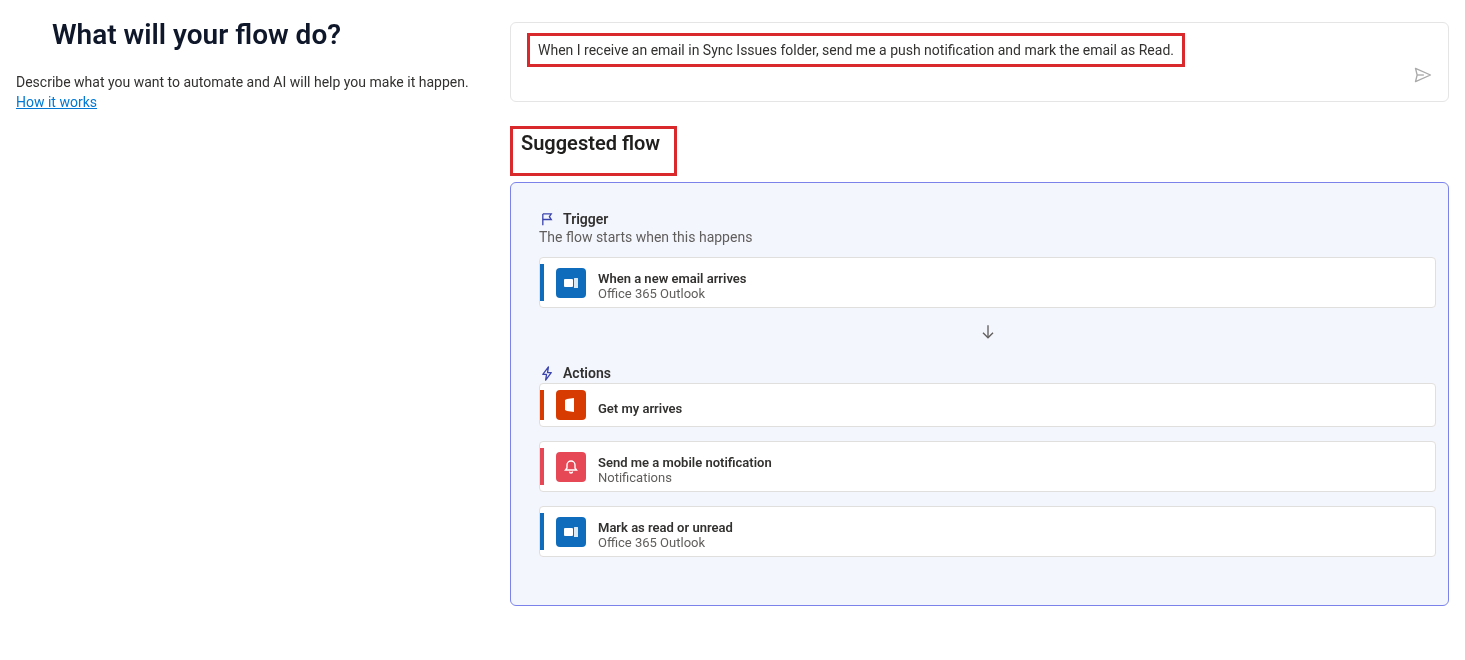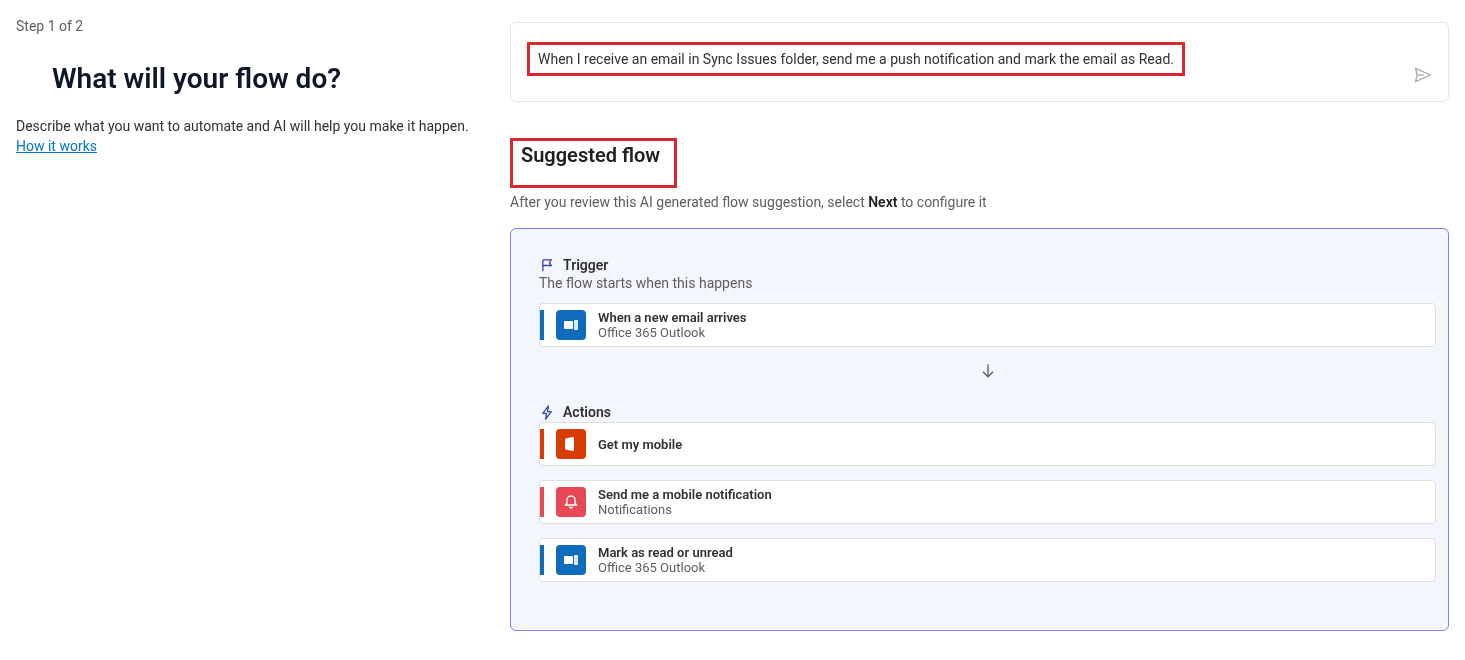--- a/index.html
+++ b/index.html
@@ -41,23 +41,23 @@
     cursor: pointer;
   }
   .right-col {
     flex: 1;
     padding: 22px 16px 0 0;
   }
   .prompt-box {
     border: 1px solid #e5e5e5;
     border-radius: 6px;
     min-height: 80px;
-    padding: 19px 50px 10px 16px;
+    padding: 10px 50px 10px 16px;
     position: relative;
-    margin-bottom: 36px;
+    margin-bottom: 24px;
     text-decoration: underline;
   }
   .prompt-text-wrap {
     border: 3px solid #d9292c;
     display: inline-block;
     padding: 6px 8px;
   }
   .prompt-text {
     font-size: 14px;
     color: #323130;
@@ -134,38 +134,37 @@
     height:30px;
     border-radius:4px;
     display:flex;
     align-items:center;
     justify-content:center;
     flex-shrink:0;
     color:#fff;
     font-size:16px;
   }
   .card .texts { flex:1; min-width:0; }
-  .card .card-title { font-size:13px; font-weight:600; color:#323130; }
+  .card .card-title { font-size:13px; font-weight:600; color:#323130;margin-top:7px; }
   .card .card-sub   { font-size:13px; color:#605e5c; }
   .arrow-down {
     text-align:center;
     margin:6px 0 20px 0;
   }
   .accent-blue   { background:#0f6cbd; }
   .accent-orange { background:#d83b01; }
   .accent-red    { background:#e74856; }
   .icon-blue   { background:#0f6cbd; }
   .icon-orange { background:#d83b01; }
   .icon-red    { background:#e74856; }
 </style>
 </head>
 <body>
 
 <div class="left-col">
-  <div class="step-label">Step 1 of 2</div>
   <h1 class="page-title">What will your flow do?</h1>
   <div class="page-desc">
     <span>Describe what you want to automate and AI will help you make it happen.</span><br>
     <a class="link">How it works</a>
   </div>
 </div>
 
 <div class="right-col">
 
   <div class="prompt-box">
@@ -179,23 +178,20 @@
           <line x1="5" y1="12" x2="13" y2="12"></line>
         </svg>
       </span>
     </div>
   </div>
 
   <div>
     <span class="suggested-title-wrap">
       <span class="suggested-title">Suggested flow</span>
     </span>
-  </div>
-  <div class="suggested-desc">
-    <span>After you review this AI generated flow suggestion, select </span><b>Next</b><span> to configure it</span>
   </div>
 
   <div class="flow-canvas">
 
     <div class="section-header">
       <span class="ico">
         <svg width="15" height="15" viewBox="0 0 16 16" fill="none" stroke="#3b44ac" stroke-width="1.4">
           <path d="M3 2v12"></path>
             <path d="M3 2h9l-2 3 2 3H3"></path>
         </svg>
@@ -236,21 +232,21 @@
 
     <div id="actions-list">
         <div class="card">
           <div class="accent accent-orange"></div>
           <div class="icon-box icon-orange">
             <svg width="16" height="16" viewBox="0 0 16 16" fill="#fff">
               <path d="M4 2l7-1v14l-7-1V2zM4 2L2 3v10l2 1"></path>
             </svg>
           </div>
           <div class="texts">
-            <div class="card-title">Get my mobile</div>
+            <div class="card-title">Get my arrives</div>
           </div>
         </div>
         <div class="card">
           <div class="accent accent-red"></div>
           <div class="icon-box icon-red">
             <svg width="16" height="16" viewBox="0 0 16 16" fill="none" stroke="#fff" stroke-width="1.4">
               <path d="M8 2a4 4 0 0 0-4 4v3l-1.5 2h11L12 9V6a4 4 0 0 0-4-4z"></path>
               <path d="M6.5 12.5a1.5 1.5 0 0 0 3 0"></path>
             </svg>
           </div>

